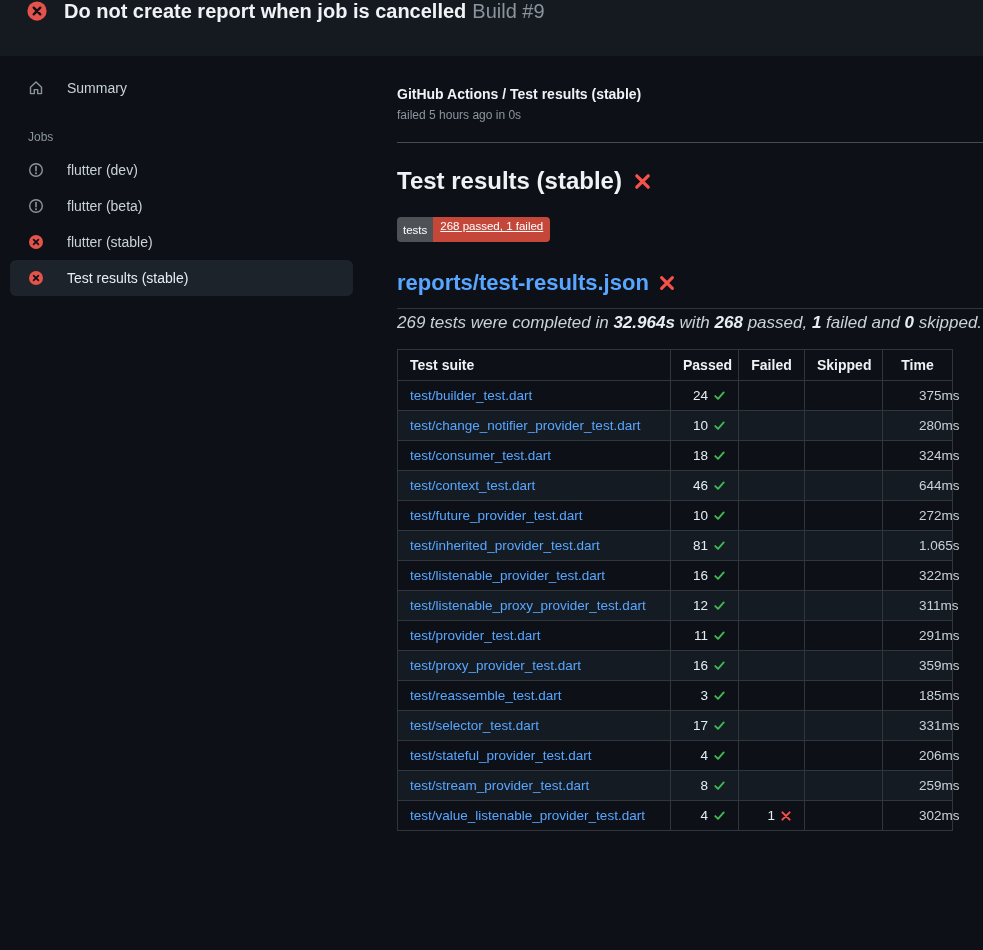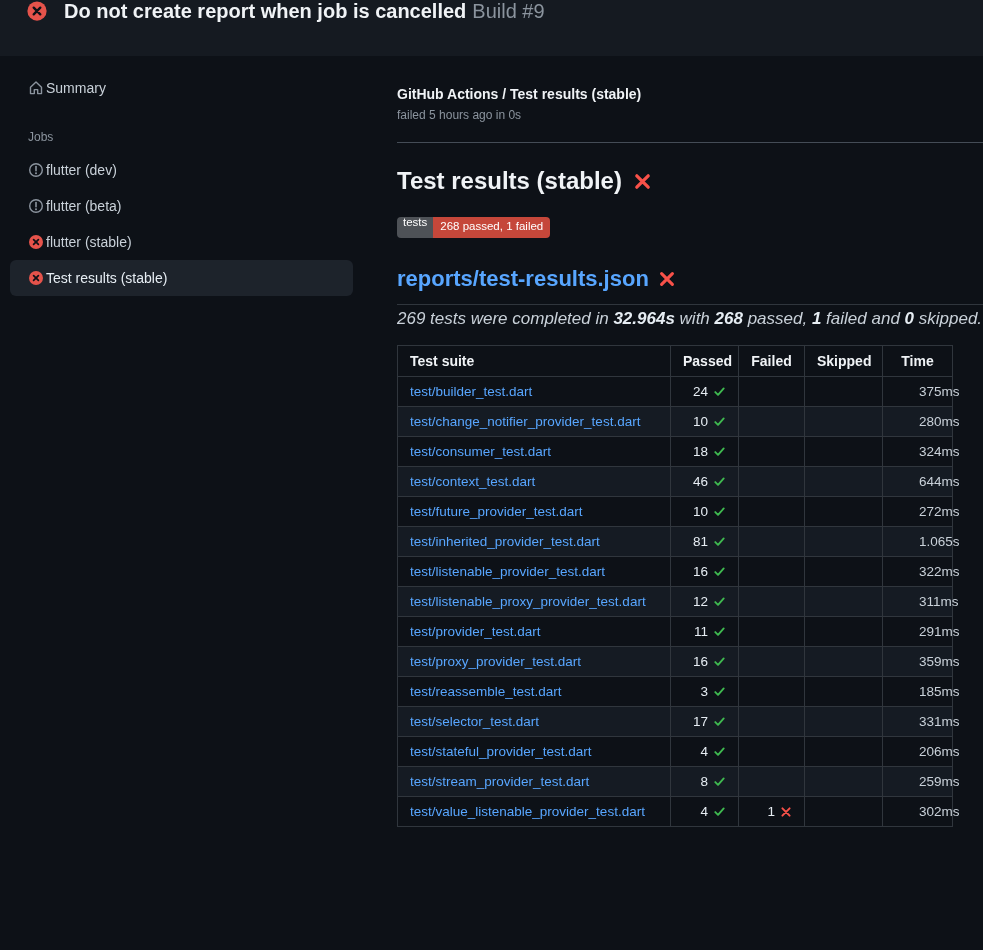--- a/index.html
+++ b/index.html
@@ -22,21 +22,21 @@
   }
   .top-header h1 { font-size:20px; font-weight:700; color:#f0f3f6; white-space:nowrap; }
   .build-num { color: var(--muted, #8b949e); font-weight:400; margin-left:6px; }
 
   
   .layout { display:flex; align-items:flex-start; }
 
   
   .sidebar { width:365px; flex-shrink:0; padding-top:14px; }
   .side-item {
-    display:flex; align-items:center; gap:2px;
+    display:flex; align-items:center; gap:23px;
     margin:0 12px 0 10px;
     padding:10px 8px 10px 18px;
     border-radius:6px;
     font-size:14px;
     color:#c9d1d9;
     cursor:pointer;
     white-space:nowrap;
   }
   .side-item.selected { background: var(--selected-bg, #1d232b); color:#e6edf3; }
   .icon-16 { width:16px; height:16px; flex-shrink:0; }
@@ -55,22 +55,22 @@
   }
   .x-mark { flex-shrink:0; }
 
   .badge {
     margin-top:22px;
     display:inline-flex;
     font-size:11.5px; font-weight:400; color:#ffffff;
     border-radius:4px; overflow:hidden;
     line-height:1;
   }
-  .badge-left  { background: var(--badge-gray,#4e5257); padding:0 6px 5px; }
-  .badge-right { background: var(--badge-red,#c5473a); padding:4px 7px 5px; }
+  .badge-left  { background: var(--badge-gray,#4e5257); padding:8px 6px 5px; }
+  .badge-right { background: var(--badge-red,#c5473a); padding:4px 7px 5px;text-decoration:underline; }
 
   .report-title {
     margin-top:28px;
     padding-bottom:12px;
     border-bottom:1px solid var(--border,#30363d);
     font-size:22px; font-weight:700;
     display:flex; align-items:center; gap:9px;
   }
   .report-title a { color: var(--link,#58a6ff); text-decoration:none; }
 

